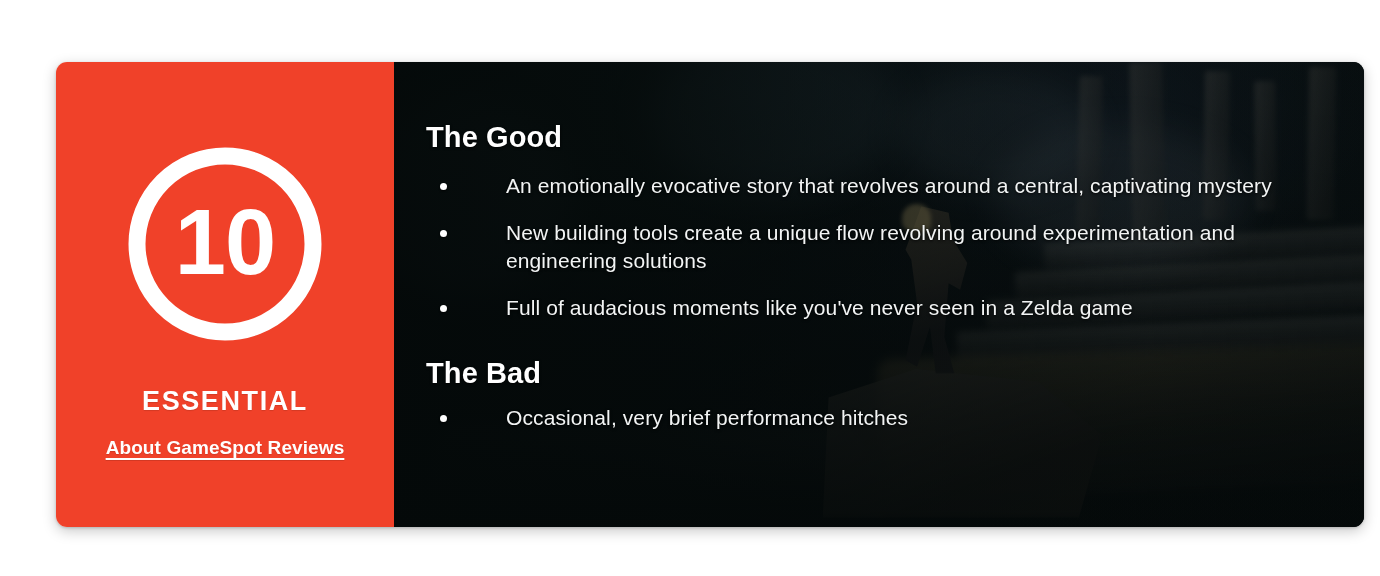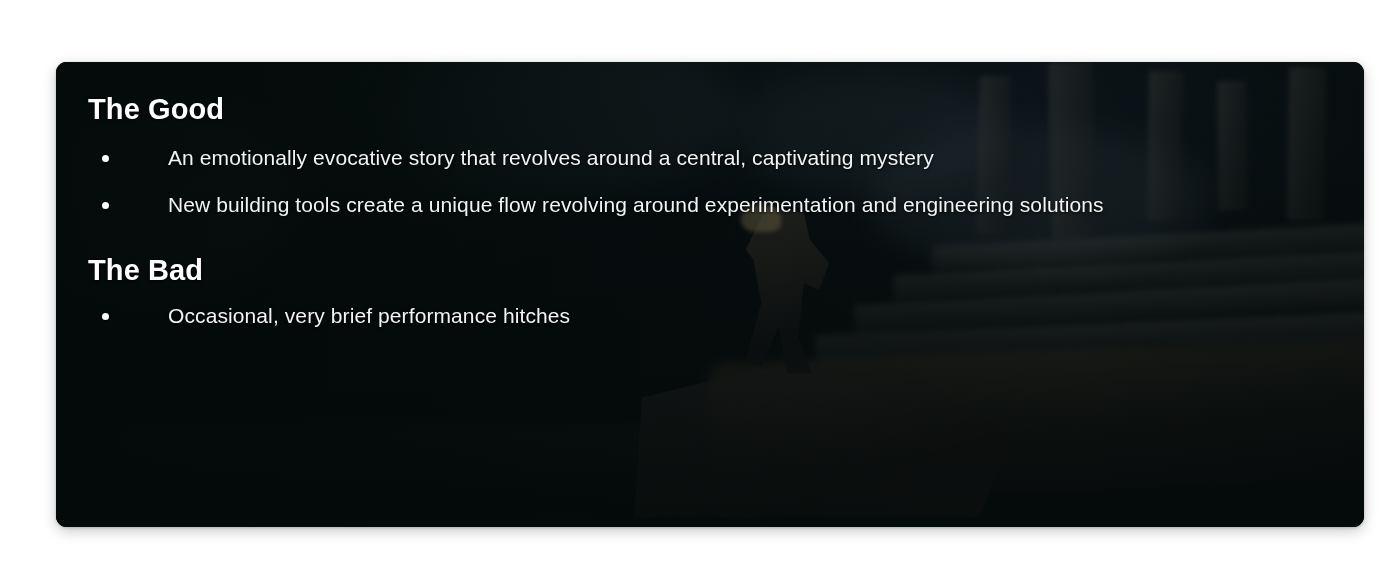--- a/index.html
+++ b/index.html
@@ -213,20 +213,21 @@
     padding: 31px 28px 0 32px;
   }
 
   .verdict-heading {
     color: #ffffff;
     font-size: 29px;
     font-weight: bold;
     line-height: 1.15;
     letter-spacing: 0.1px;
     text-shadow: 0 1px 3px rgba(0,0,0,0.85);
+    margin-top: 28px;
   }
 
   .verdict-heading.the-bad { margin-top: 35px; }
 
   .verdict-list { list-style: none; margin: 0; padding: 0; }
 
   .verdict-item {
     position: relative;
     display: block;
     padding-left: 80px;
@@ -253,20 +254,33 @@
   .verdict-list.good .verdict-item:first-child { margin-top: 18px; }
   .verdict-list.bad  .verdict-item:first-child { margin-top: 14px; }
 </style>
 </head>
 <body>
 
 <div class="stage">
 
   <div class="review-card">
 
+    <div class="score-panel">
+
+      <div class="score-ring">
+        <svg viewBox="0 0 196 196" aria-hidden="true">
+          <circle cx="98" cy="98" r="88" fill="none" stroke="#ffffff" stroke-width="17"></circle>
+        </svg>
+        <div class="score-number">10</div>
+      </div>
+
+      <div class="score-tier">ESSENTIAL</div>
+
+      <a class="reviews-link">About GameSpot Reviews</a>
+    </div>
 
     <div class="verdict-panel">
 
       <div class="art-layer">
         <div class="art-sky"></div>
 
         <div class="art-cloud c1"></div>
         <div class="art-cloud c2"></div>
         <div class="art-cloud c3"></div>
         <div class="art-cloud c4"></div>
@@ -291,20 +305,21 @@
         <div class="art-scrim"></div>
       </div>
 
       <div class="verdict-content">
 
         <h2 class="verdict-heading the-good">The Good</h2>
 
         <ul class="verdict-list good">
           <li class="verdict-item">An emotionally evocative story that revolves around a central, captivating mystery</li>
           <li class="verdict-item">New building tools create a unique flow revolving around experimentation and engineering solutions</li>
+          <li class="verdict-item">Full of audacious moments like you've never seen in a Zelda game</li>
         </ul>
 
         <h2 class="verdict-heading the-bad">The Bad</h2>
 
         <ul class="verdict-list bad">
           <li class="verdict-item">Occasional, very brief performance hitches</li>
         </ul>
 
       </div>
     </div>

